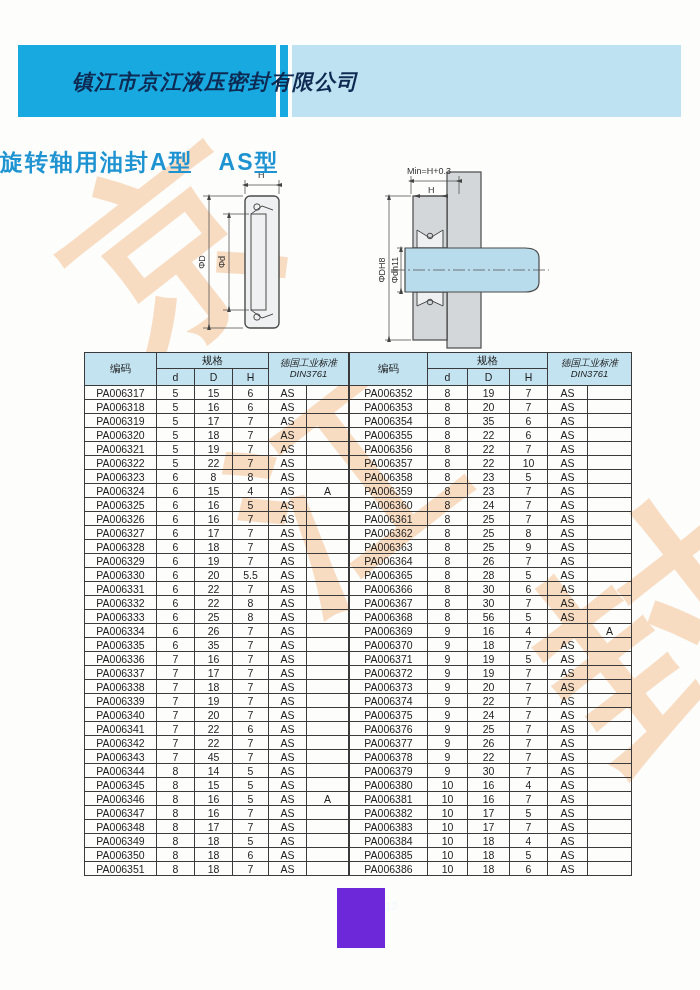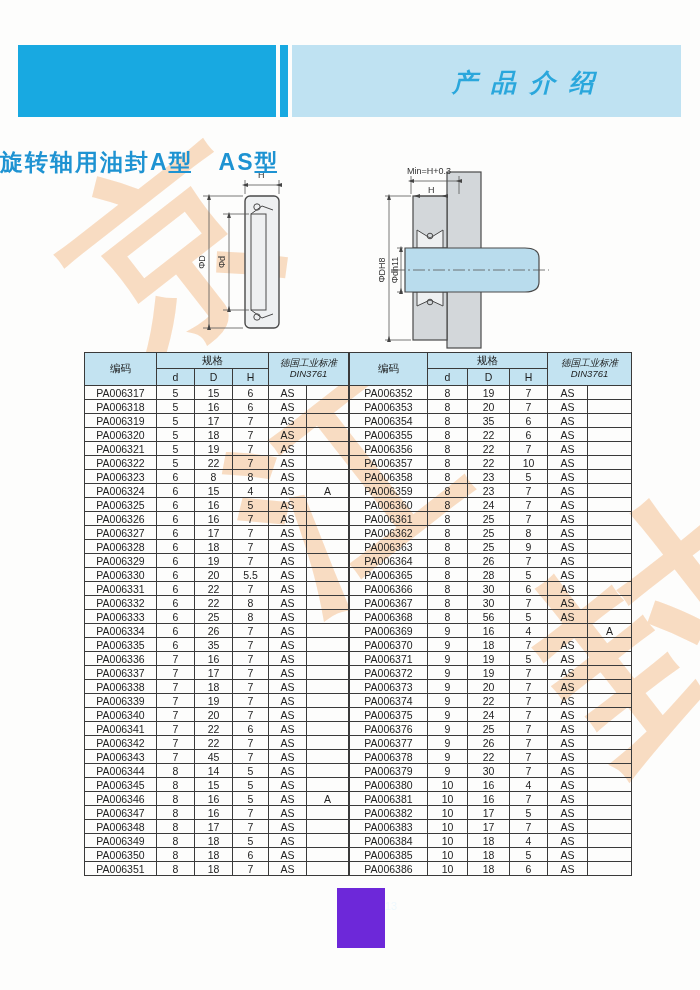--- a/index.html
+++ b/index.html
@@ -84,21 +84,21 @@
 
 <div class="page">
 
   <div class="wm wm1">京</div>
   <div class="wm wm2">江</div>
   <div class="wm wm3">封</div>
 
   <div class="hdr-dark"></div>
   <div class="hdr-stripe"></div>
   <div class="hdr-light"></div>
-  <div class="section-name">产品介绍</div>
+  <div class="company-name">镇江市京江液压密封有限公司</div>
 
   <div class="page-title">旋转轴用油封A型　AS型</div>
 
   <svg class="diagram" width="410" height="188" viewBox="0 0 410 188">
     <defs>
       <marker id="arr" markerWidth="8" markerHeight="8" refX="4" refY="4" orient="auto">
         <path d="M0,4 L8,1.5 L8,6.5 z" fill="#444"></path>
       </marker>
     </defs>
 

